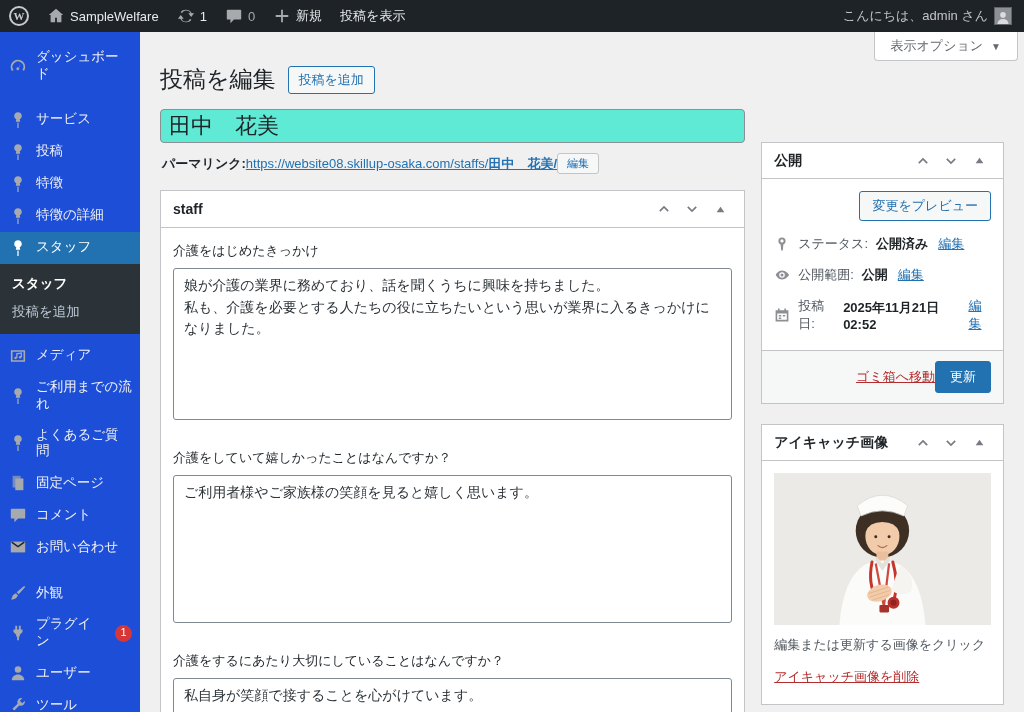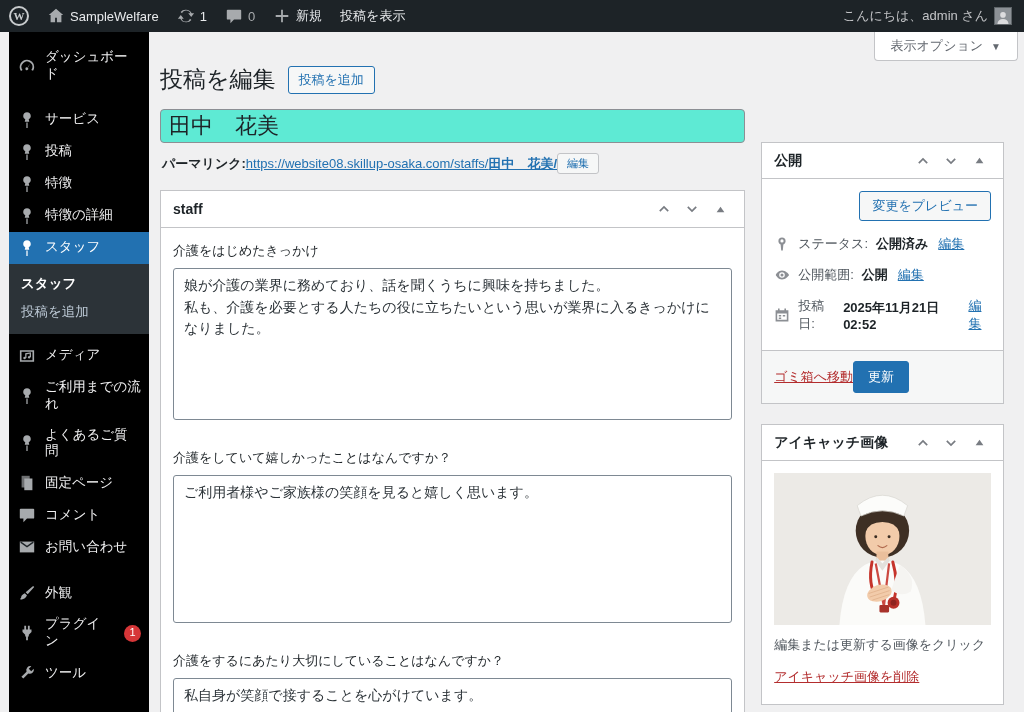--- a/index.html
+++ b/index.html
@@ -19,22 +19,22 @@
   #adminbar .ab-item { display:flex; align-items:center; gap:5px; padding:0 9px; height:32px; color:#e8eaec; cursor:pointer; }
   #adminbar .ab-item .ic { color:#a7aaad; }
   #adminbar .ab-spacer { flex:1; }
   #adminbar .ab-right { display:flex; align-items:center; gap:6px; padding-right:12px; }
   .wp-logo-circle { width:20px; height:20px; border:2px solid #c8cbcd; border-radius:50%; display:flex; align-items:center; justify-content:center; color:#c8cbcd; font-weight:bold; font-size:11px; font-family:"Liberation Serif","DejaVu Serif",serif; }
   .avatar { width:18px; height:18px; background:#8c9196; display:flex; align-items:flex-end; justify-content:center; overflow:hidden; border:1px solid #5f6569; }
   .avatar svg { width:14px; height:14px; color:#dcdcde; }
 
   
   #sidebar {
-    position:absolute; top:32px; left:9px; width:140px; height:680px;
-    background:#000000; color:#f0f0f1; padding-top:10px; font-size:13.5px;
+    position:absolute; top:32px; left:0; width:140px; height:680px;
+    background:#1d4ed8; color:#f0f0f1; padding-top:10px; font-size:13.5px;
   }
   .menu-item { display:flex; align-items:center; gap:9px; padding:7px 8px 7px 9px; cursor:pointer; position:relative; color:#f0f0f1; line-height:1.25; }
   .menu-item .mi { color:#a7aaad; flex:0 0 18px; }
   .menu-item.active { background:#2271b1; color:#fff; }
   .menu-item.active .mi { color:#fff; }
   .menu-item.active::after {
     content:""; position:absolute; right:-8px; top:50%; margin-top:-8px;
     border:8px solid transparent; border-left-color:#2271b1; z-index:60;
   }
   .menu-gap { height:14px; }
@@ -109,21 +109,21 @@
   .btn-preview {
     background:#f6f7f7; border:1px solid #2271b1; color:#2271b1;
     font-size:13px; padding:5px 12px; border-radius:3px; cursor:pointer;
   }
   .misc-row { display:flex; align-items:center; gap:8px; margin-bottom:13px; color:#50575e; font-size:13px; }
   .misc-row .ic { color:#8c8f94; flex:0 0 16px; width:16px; height:16px; }
   .misc-row b { color:#1d2327; }
   .misc-row a { color:#2271b1; text-decoration:underline; margin-left:2px; }
   .pub-footer {
     background:#f6f7f7; border-top:1px solid #c3c4c7; padding:10px 12px;
-    display:flex; align-items:center; justify-content:flex-start;
+    display:flex; align-items:center; justify-content:flex-end;
   }
   .trash-link { color:#b32d2e; text-decoration:underline; cursor:pointer; font-size:13px; }
   .btn-primary {
     background:#2271b1; border:1px solid #2271b1; color:#fff;
     font-size:13px; padding:6px 14px; border-radius:3px; cursor:pointer;
   }
 
   .thumb-body { padding:12px; font-size:13px; }
   .thumb-img { width:100%; height:152px; display:block; cursor:pointer; border:0; }
   .thumb-hint { margin:11px 0 14px 0; color:#50575e; }
@@ -349,20 +349,26 @@
   </div>
   <div class="menu-item">
     <svg class="ic mi">
         <use href="#i-plug"></use>
       </svg>
     <span class="ml">プラグイン</span>
     <span class="badge">1</span>
   </div>
   <div class="menu-item">
     <svg class="ic mi">
+        <use href="#i-user"></use>
+      </svg>
+    <span class="ml">ユーザー</span>
+  </div>
+  <div class="menu-item">
+    <svg class="ic mi">
         <use href="#i-wrench"></use>
       </svg>
     <span class="ml">ツール</span>
   </div>
 
 </div>
 
 <div id="content">
 
   <div id="screen-options">

